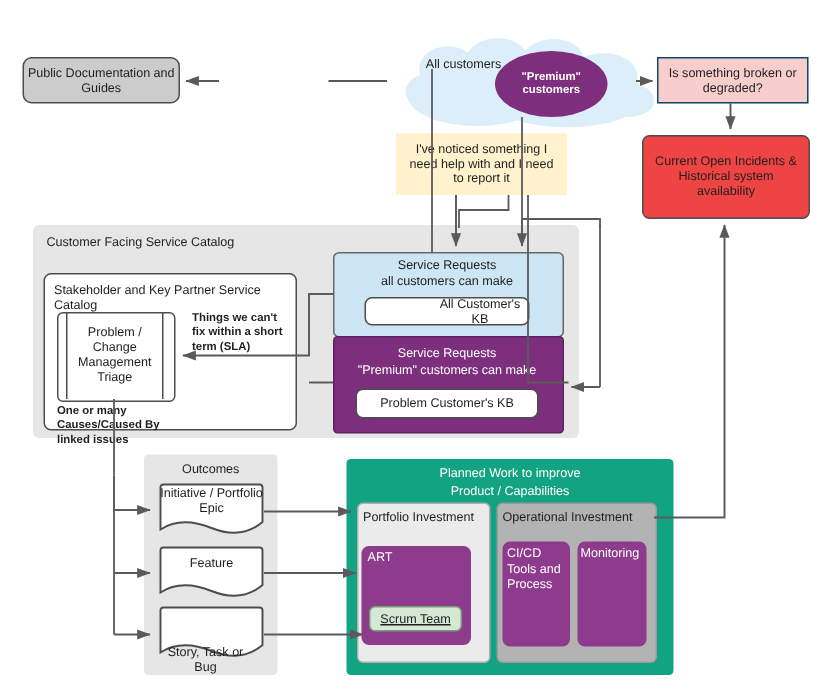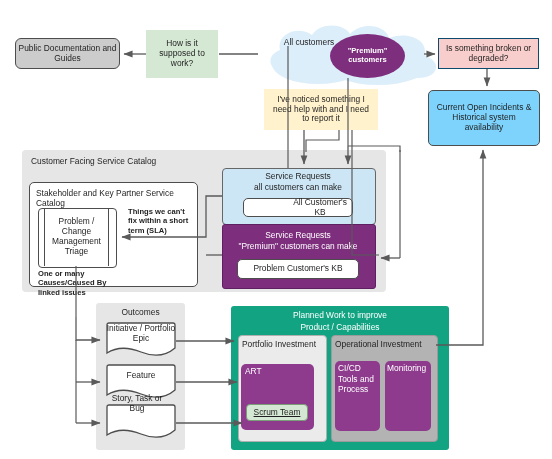--- a/index.html
+++ b/index.html
@@ -4,21 +4,21 @@
 <style>
   html,body{margin:0;padding:0;background:#ffffff;}
   body{width:552px;height:459px;font-family:"Liberation Sans",sans-serif;color:#1f1f1f;}
   #stage{position:relative;width:552px;height:459px;overflow:hidden;background:#fff;}
   .node{position:absolute;box-sizing:border-box;display:flex;align-items:center;justify-content:center;text-align:center;line-height:1.18;}
   .lbl{position:absolute;box-sizing:border-box;}
   svg.wires{position:absolute;left:0;top:0;width:552px;height:459px;overflow:visible;}
   .z1{z-index:1}.z2{z-index:2}.z3{z-index:3}.z4{z-index:4}.z5{z-index:5}
 
   
-  .rbox{border:1.4px solid #4d4d4d;border-radius:5px;background:#7dd3fc;}
+  .rbox{border:1.4px solid #4d4d4d;border-radius:5px;background:#ef4444;}
   .gray-btn{background:#cccccc;border:1.4px solid #4d4d4d;border-radius:6px;}
   .green-note{background:#d5e8d4;border:1px solid #d5e8d4;}
   .red-note{background:#f8cecc;border:1px solid #0c4a6e;}
   .yellow-note{background:#fff2cc;border:1px solid #fff2cc;}
 
   
   .panel-gray{background:#e6e6e6;border-radius:4px;}
   .panel-outcomes{background:#e6e6e6;border-radius:3px;}
   .panel-teal{background:#12a383;border-radius:3px;}
   .panel-light{background:#ebebeb;border:1.2px solid #b0b0b0;border-radius:4px;}
@@ -47,21 +47,20 @@
       <ellipse cx="60" cy="40" rx="46" ry="20" fill="#ddeefb"></ellipse>
       <ellipse cx="120" cy="40" rx="52" ry="21" fill="#ddeefb"></ellipse>
     </svg>
   </div>
   <div class="node z2 t12" style="left:264px;top:36px;width:90px;height:14px;">All customers</div>
 
   <div class="node z3 ellipse t11 white" style="left:330px;top:34px;width:75px;height:44px;background:#7d2e7d;font-weight:bold;padding:0 6px;">"Premium" customers</div>
 
   <div class="node z3 gray-btn t12" style="left:15px;top:38px;width:105px;height:31px;">Public Documentation and Guides</div>
 
-  <div class="node z3 green-note t12" style="left:146px;top:30px;width:72px;height:48px;">How is it supposed to work?</div>
 
   <div class="node z3 red-note t12" style="left:438px;top:38px;width:101px;height:31px;padding:0 3px;">Is something broken or degraded?</div>
 
   <div class="node z3 rbox t12" style="left:428px;top:90px;width:112px;height:56px;padding:0 5px;">Current Open Incidents &amp; Historical system availability</div>
 
   <div class="node z4 yellow-note t12" style="left:264px;top:89px;width:114px;height:41px;padding:0 4px;">I've noticed something I need help with and I need to report it</div>
 
   <div class="panel-gray z1" style="position:absolute;left:22px;top:150px;width:364px;height:142px;"></div>
   <div class="lbl z2 t12" style="left:31px;top:156px;width:230px;">Customer Facing Service Catalog</div>
 
@@ -102,21 +101,21 @@
       <path d="M3 3 Q3 1 5 1 H69 Q71 1 71 3 V26 Q57 38 37 30 Q17 22 3 31 Z" fill="#ffffff" stroke="#4d4d4d" stroke-width="1.3"></path>
     </svg>
   </div>
   <div class="node z3 t12" style="left:106px;top:366px;width:70px;height:20px;">Feature</div>
 
   <div class="z2" style="position:absolute;left:104px;top:404px;width:74px;height:37px;">
     <svg width="74" height="37" viewBox="0 0 74 37" style="display:block">
       <path d="M3 3 Q3 1 5 1 H69 Q71 1 71 3 V26 Q57 38 37 30 Q17 22 3 31 Z" fill="#ffffff" stroke="#4d4d4d" stroke-width="1.3"></path>
     </svg>
   </div>
-  <div class="node z3 t12" style="left:106px;top:392px;width:62px;height:24px;">Story, Task or Bug</div>
+  <div class="node z3 t12" style="left:106px;top:428px;width:62px;height:24px;">Story, Task or Bug</div>
 
   <div class="panel-teal z1" style="position:absolute;left:231px;top:306px;width:218px;height:144px;"></div>
   <div class="node z2 t12 white" style="left:231px;top:309px;width:218px;height:13px;">Planned Work to improve</div>
   <div class="node z2 t12 white" style="left:231px;top:321px;width:218px;height:13px;">Product / Capabilities</div>
 
   <div class="panel-light z2" style="position:absolute;left:238px;top:335px;width:87px;height:105px;"></div>
   <div class="lbl z3 t12" style="left:242px;top:339px;width:84px;">Portfolio Investment</div>
   <div class="z3 purple-plain" style="position:absolute;left:241px;top:364px;width:73px;height:66px;"></div>
   <div class="lbl z4 t12 white" style="left:245px;top:366px;width:60px;">ART</div>
   <div class="node z4 scrum t12" style="left:246px;top:404px;width:62px;height:17px;text-decoration:underline;">Scrum Team</div>

